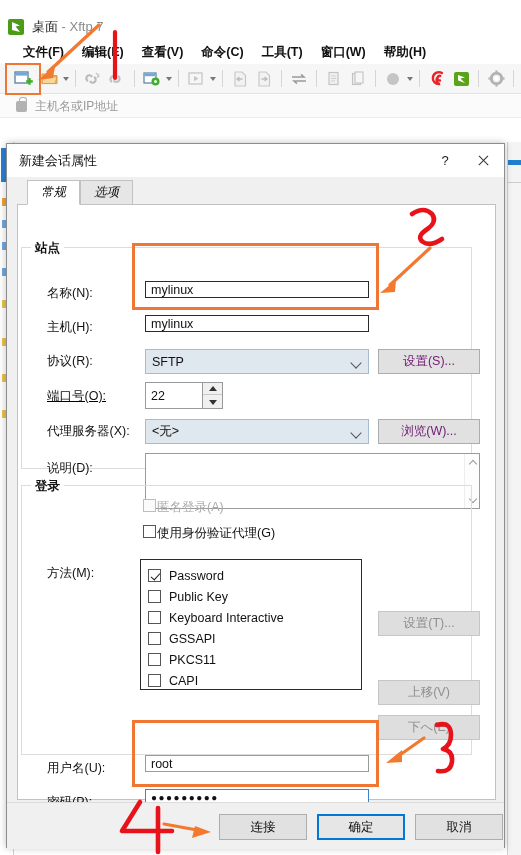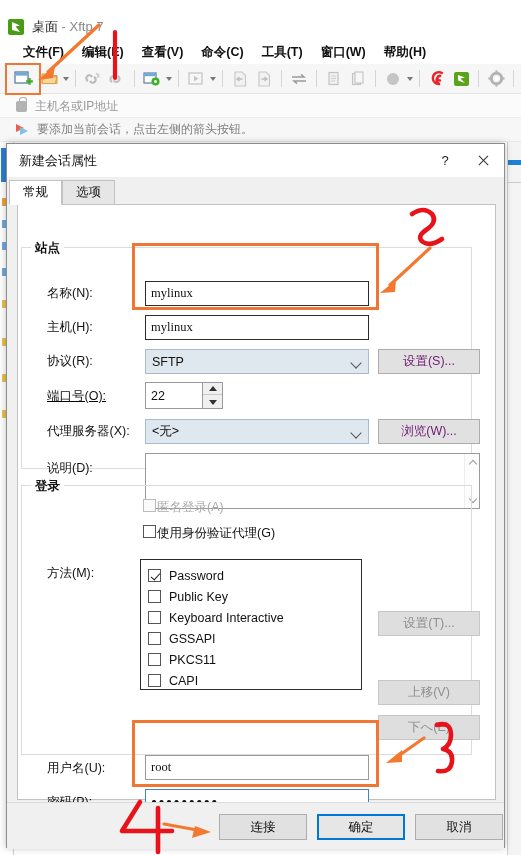--- a/index.html
+++ b/index.html
@@ -131,21 +131,21 @@
   .x-glyph { position: relative; width: 13px; height: 13px; }
   .x-glyph::before, .x-glyph::after {
     content: ""; position: absolute; left: 0; top: 6px; width: 13px; height: 1.3px; background: #333;
   }
   .x-glyph::before { transform: rotate(45deg); }
   .x-glyph::after  { transform: rotate(-45deg); }
 
   .dlg-body { position: relative; height: 672px; background: #f0f0f0; }
 
   .tabstrip {
-    position: absolute; left: 2px; top: 3px; width: 479px; height: 25px;
+    position: absolute; left: 20px; top: 3px; width: 479px; height: 25px; font-style: italic;
   }
   .tab {
     position: absolute; top: 0; height: 25px; padding: 0 13px;
     display: flex; align-items: center; font-size: 12.5px; color: #111;
     border: 1px solid #c2c2c2; background: #e6e6e6;
   }
   .tab.active { background: #ffffff; border-bottom-color: #ffffff; z-index: 2; }
   .tab.t1 { left: 0; }
   .tab.t2 { left: 53px; }
 
@@ -161,23 +161,23 @@
     position: absolute; left: 9px; top: -8px; background: #ffffff;
     padding: 0 4px; font-size: 12.5px; color: #111; font-weight: 600;
   }
   .g-site  { left: 14px; top: 70px;  width: 451px; height: 222px; }
   .g-login { left: 14px; top: 308px; width: 451px; height: 270px; }
 
   .row { position: absolute; display: flex; align-items: center; }
   .lbl { font-size: 12.5px; color: #111; white-space: nowrap; }
 
   .tin {
-    border: 1px solid #2b2b2b; background: #ffffff; height: 25px;
+    border: 1px solid #2b2b2b; background: #ffffff; height: 17px;
     font-size: 12.5px; color: #111; padding: 0 5px;
-    display: flex; align-items: center; font-family: Liberation Serif, serif;
+    display: flex; align-items: center; font-family: Liberation Sans, sans-serif;
   }
   .tin.thin { border: 1px solid #9a9a9a; }
   .tin.focusblue { border: 1px solid #3d85c6; }
 
   .combo {
     height: 25px; background: #dfe7ef; border: 1px solid #a6bbd0;
     display: flex; align-items: center; padding: 0 6px;
     font-size: 12.5px; color: #111; position: relative;
   }
   .combo .chev {
@@ -408,24 +408,20 @@
       <span class="tb">
         
       </span>
     </div>
 
     <div class="addrbar">
       <span class="lock-ic"></span>
       <span class="addr-ph">主机名或IP地址</span>
     </div>
 
-    <div class="hintbar">
-      <span class="flag-ic"></span>
-      <span class="hint-tx">要添加当前会话，点击左侧的箭头按钮。</span>
-    </div>
 
     <div class="leftpane">
       <span class="blue"></span>
       <span class="ic" style="top:56px;background:#e8a33d"></span>
       <span class="ic" style="top:78px;background:#6fa8dc"></span>
       <span class="ic" style="top:100px;background:#6fa8dc"></span>
       <span class="ic" style="top:126px;background:#6fa8dc"></span>
       <span class="ic" style="top:158px;background:#e8c24d"></span>
       <span class="ic" style="top:196px;background:#e8c24d"></span>
       <span class="ic" style="top:232px;background:#e8c24d"></span>

